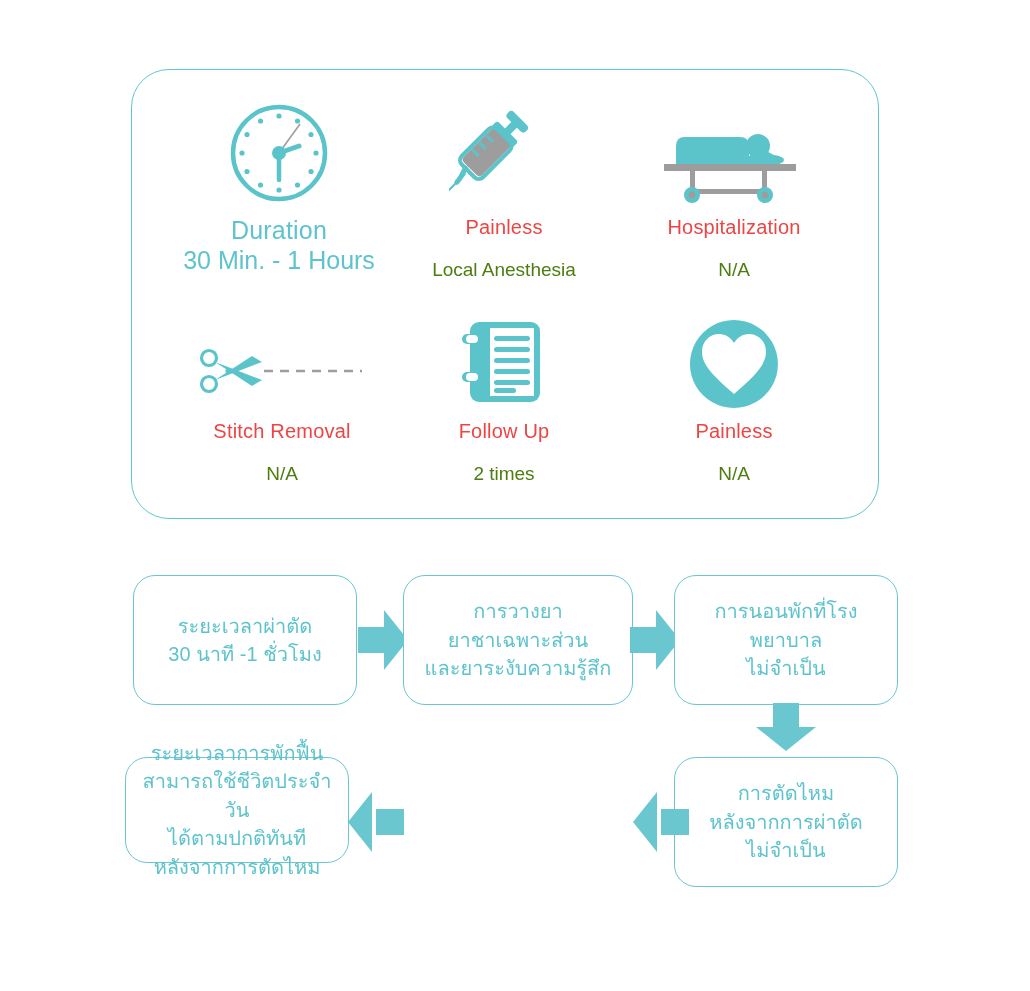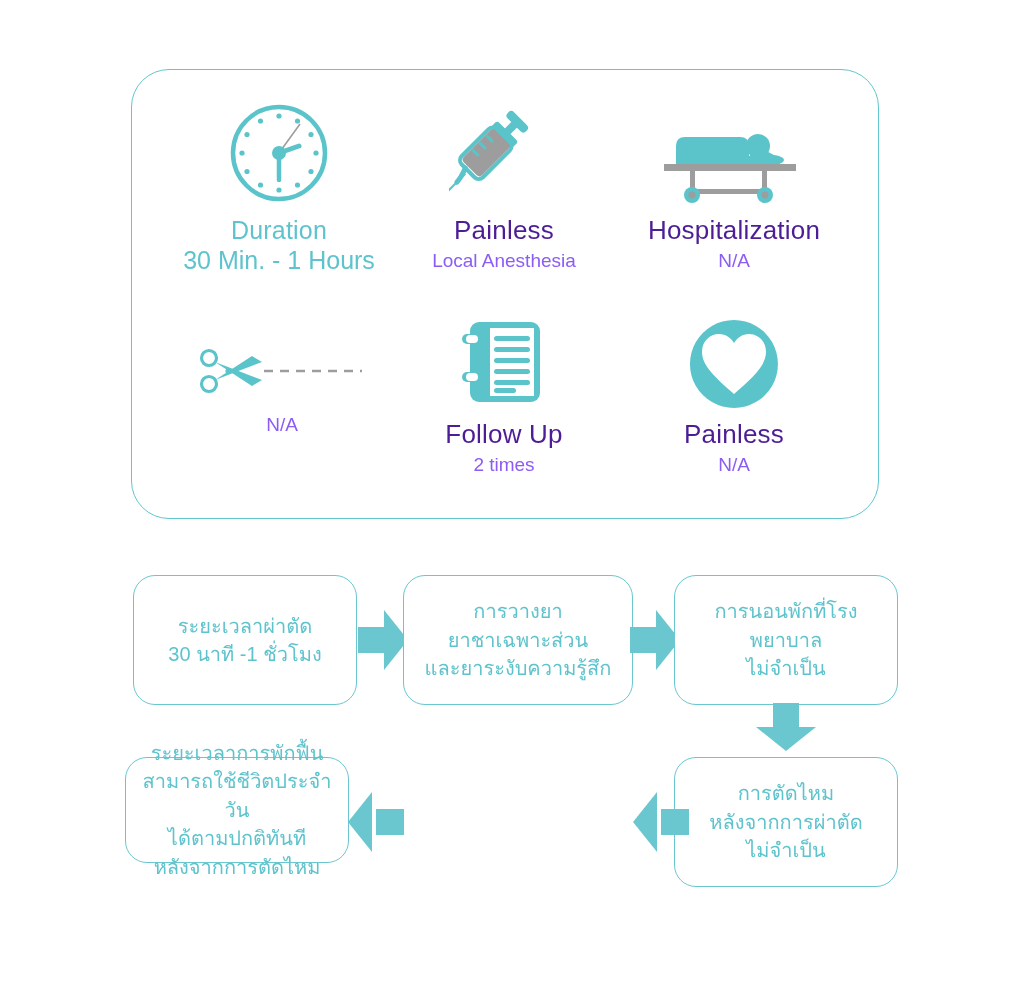--- a/index.html
+++ b/index.html
@@ -38,31 +38,31 @@
     text-align: center;
     width: 250px;
   }
   .feature .icon-wrap {
     height: 100px;
     display: flex;
     align-items: flex-end;
     justify-content: center;
   }
   .feature .f-title {
-    font-size: 26px;
-    color: #4c1d95;
+    font-size: 20px;
+    color: #ef4444;
     letter-spacing: .2px;
     margin-top: 10px;
     white-space: nowrap;
     line-height: 1.15;
   }
   .feature .f-sub {
     font-size: 19px;
-    color: #8b5cf6;
-    margin-top: 4px;
+    color: #4d7c0f;
+    margin-top: 20px;
     white-space: nowrap;
     line-height: 1.2;
   }
 
   
   #feature-duration        { left: 22px;  top: 36px; }
   #feature-painless        { left: 247px; top: 36px; }
   #feature-hospitalization { left: 477px; top: 36px; }
   
   #feature-stitch-removal  { left: 25px;  top: 240px; }
@@ -241,20 +241,21 @@
       <div class="icon-wrap">
         <svg width="180" height="70" viewBox="0 0 180 70">
           <circle cx="17" cy="18" r="7.5" fill="none" stroke="#5bc4cb" stroke-width="3.2"></circle>
           <circle cx="17" cy="44" r="7.5" fill="none" stroke="#5bc4cb" stroke-width="3.2"></circle>
           <path d="M23 22 L70 40 L60 46 Z" fill="#5bc4cb"></path>
           <path d="M23 40 L70 22 L60 16 Z" fill="#5bc4cb"></path>
           <circle cx="36" cy="31" r="2.6" fill="#5bc4cb"></circle>
           <line x1="72" y1="31" x2="170" y2="31" stroke="#9d9d9d" stroke-width="2.4" stroke-dasharray="9 7"></line>
         </svg>
       </div>
+      <div class="f-title">Stitch Removal</div>
       <div class="f-sub">N/A</div>
     </div>
 
     <div class="feature" id="feature-follow-up">
       <div class="icon-wrap">
         <svg width="96" height="96" viewBox="0 0 96 96">
           <rect x="14" y="8" width="70" height="80" rx="9" fill="#5bc4cb"></rect>
           <rect x="34" y="14" width="44" height="68" fill="#ffffff"></rect>
           <rect x="6" y="20" width="18" height="10" rx="5" fill="#5bc4cb"></rect>
           <rect x="10" y="21" width="12" height="8" rx="4" fill="#ffffff"></rect>

